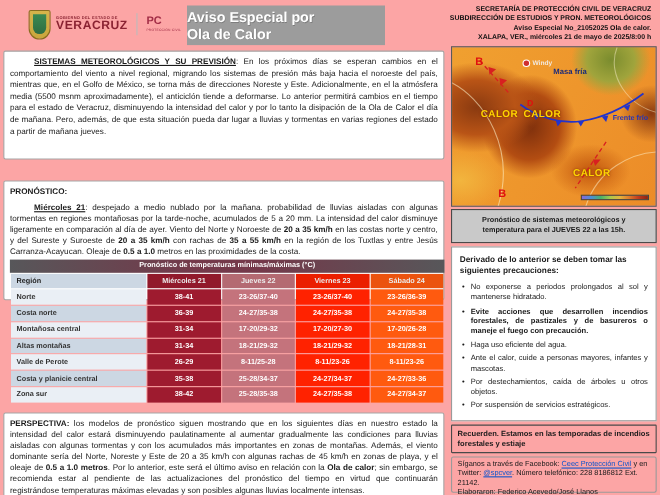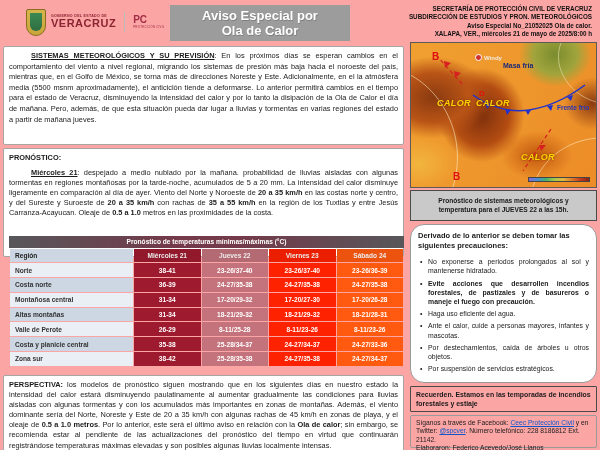--- a/index.html
+++ b/index.html
@@ -17,31 +17,31 @@
             background:linear-gradient(#3b8a52,#2e6d42); border-radius:0 0 7px 7px; }
   .logo-text { display:flex; flex-direction:column; justify-content:center; }
   .logo-gob { font-size:3.6px; font-weight:700; color:#8a2332; letter-spacing:.3px; }
   .logo-ver { font-size:11px; font-weight:800; color:#8a2332; letter-spacing:.5px; line-height:1.05; }
   .logo-sep { width:1px; height:20px; background:#bbb; margin:0 3px; }
   .logo-pc-wrap { display:flex; flex-direction:column;justify-content:center; }
   .logo-pc { font-size:10px; font-weight:800; color:#a12d46; line-height:1; }
   .logo-pc-sub { font-size:3px; color:#a12d46; letter-spacing:.2px; }
 
   .title-box { position:absolute; left:170px; top:5px; width:180px; height:36px; background:#9c9c9c;
-               display:flex; flex-direction:column; justify-content:center; align-items:center; }
+               display:flex; flex-direction:column; justify-content:center; }
   .title-box div { color:#fff; font-weight:700; font-size:13px; line-height:15px; text-shadow:.6px .6px 0 #7e7e7e; }
 
   .header-right { position:absolute; right:8px; top:5px; text-align:right;
                   font-size:6.3px; font-weight:700; line-height:8.4px; color:#111; }
 
   
   .box { position:absolute; left:3px; width:401px; border:1px solid #a6a6a6; border-radius:2px; background:#fff;
          padding:4px 5px; box-sizing:border-box; font-size:7.4px; line-height:10.6px; text-align:justify; overflow:hidden; }
   #box-sistemas   { top:46px;  height:99px; }
-  #box-pronostico { top:148px; height:109px; line-height:10px; }
+  #box-pronostico { top:164px; height:109px; line-height:10px; }
   #box-perspectiva{ top:375px; height:89px; line-height:10.1px; }
   .bold { font-weight:700; }
   .bu   { font-weight:700; text-decoration:underline;margin-left:22px; }
   .pron-head { font-weight:700; margin-bottom:5px; text-align:left; }
 
   
   #temp-table-wrap { position:absolute; left:9px; top:236px; width:395px; }
   .table-title { background:linear-gradient(90deg,#57575a,#74394a 42%,#74394a 58%,#57575a);
                  color:#fff; font-size:6.6px; font-weight:700; text-align:center; padding:2px 0 2.5px; }
   #temp-table { width:100%; border-collapse:separate; border-spacing:1px; table-layout:fixed; font-size:6.6px; margin-top:0; }
@@ -64,37 +64,37 @@
              background:
                radial-gradient(ellipse 42% 38% at 12% 38%, #8a3a10 0%, #b95416 45%, rgba(185,84,22,0) 75%),
                radial-gradient(ellipse 30% 42% at 38% 50%, #7d2f0c 0%, #b34d12 50%, rgba(179,77,18,0) 78%),
                radial-gradient(ellipse 26% 30% at 78% 8%,  #7a8c2e 0%, #a0a43c 45%, rgba(160,164,60,0) 75%),
                radial-gradient(ellipse 22% 26% at 98% 42%, #8a3a10 0%, rgba(138,58,16,0) 70%),
                radial-gradient(ellipse 30% 26% at 68% 78%, #c2570e 0%, rgba(194,87,14,0) 65%),
                radial-gradient(ellipse 34% 30% at 4% 84%,  #f2b53e 0%, rgba(242,181,62,0) 62%),
                linear-gradient(120deg,#f0a030,#ec8c28); }
   #map-box svg { position:absolute; inset:0; }
   .map-label { position:absolute; white-space:nowrap; }
-  .lbl-calor { color:#ffd400; font-weight:800; font-size:9px; text-shadow:0 0 2px rgba(110,40,0,.9); letter-spacing:.4px;font-style:italic; }
+  .lbl-calor { color:#ffd400; font-weight:800; font-size:9px; text-shadow:0 0 2px rgba(110,40,0,.9); letter-spacing:.4px; }
   .lbl-masa  { color:#1a2a7a; font-weight:800; font-size:7px; }
   .lbl-frente{ color:#2233bb; font-weight:800; font-size:6.5px; }
   .lbl-b { color:#e01010; font-weight:800; font-size:10px; }
   .lbl-d { color:#e01010; font-weight:800; font-size:8px; }
   .windy-badge { display:flex; align-items:center; gap:2px; }
   .windy-dot { width:7px; height:7px; border-radius:50%; background:#d03030; border:1px solid #fff; box-sizing:border-box; }
   .windy-text { color:#f2f2f2; font-size:6px; font-weight:700; opacity:.9; }
   .scale-bar { position:absolute; right:6px; bottom:5px; width:62px; height:5px; border:1px solid #444; box-sizing:border-box;
                background:linear-gradient(90deg,#8468d8,#4a8fd4,#46b26a,#a8c94b,#e3b63f,#df7a2a,#c03a1d,#8c2313); }
 
   #caption { position:absolute; left:410px; top:190px; width:187px; height:31px; background:#c9c9c9;
              border:1.5px solid #4a4a4a; box-sizing:border-box; display:flex; align-items:center; justify-content:center;
              text-align:center; font-size:6.6px; font-weight:700; line-height:8.6px; padding:1px 8px; }
 
   #precautions { position:absolute; left:410px; top:224px; width:187px; height:159px; border:1px solid #9a9a9a;
-                 border-radius:14px; padding:6px 7px; box-sizing:border-box; background:#fff; overflow:hidden; }
+                 border-radius:0; padding:6px 7px; box-sizing:border-box; background:#fff; overflow:hidden; }
   .prec-heading { font-weight:700; font-size:7.5px; line-height:9.6px; margin-bottom:7px; }
   #precautions ul { margin:0; padding:0 0 0 10px; }
   #precautions li { list-style:none; position:relative; font-size:6.9px; line-height:9.2px; margin-bottom:3px; text-align:justify; }
   #precautions li::before { content:'\2022'; position:absolute; left:-8px; top:0; }
   #precautions li.bold { font-weight:700; }
 
   #recuerden { position:absolute; left:410px; top:386px; width:187px; height:26px; border:1.5px solid #4a4a4a;
                border-radius:1px; box-sizing:border-box; padding:2.5px 5px; font-weight:700; font-size:6.9px; line-height:9px; }
 
   #social { position:absolute; left:410px; top:415px; width:187px; height:33px; border:1px solid #9a9a9a;

